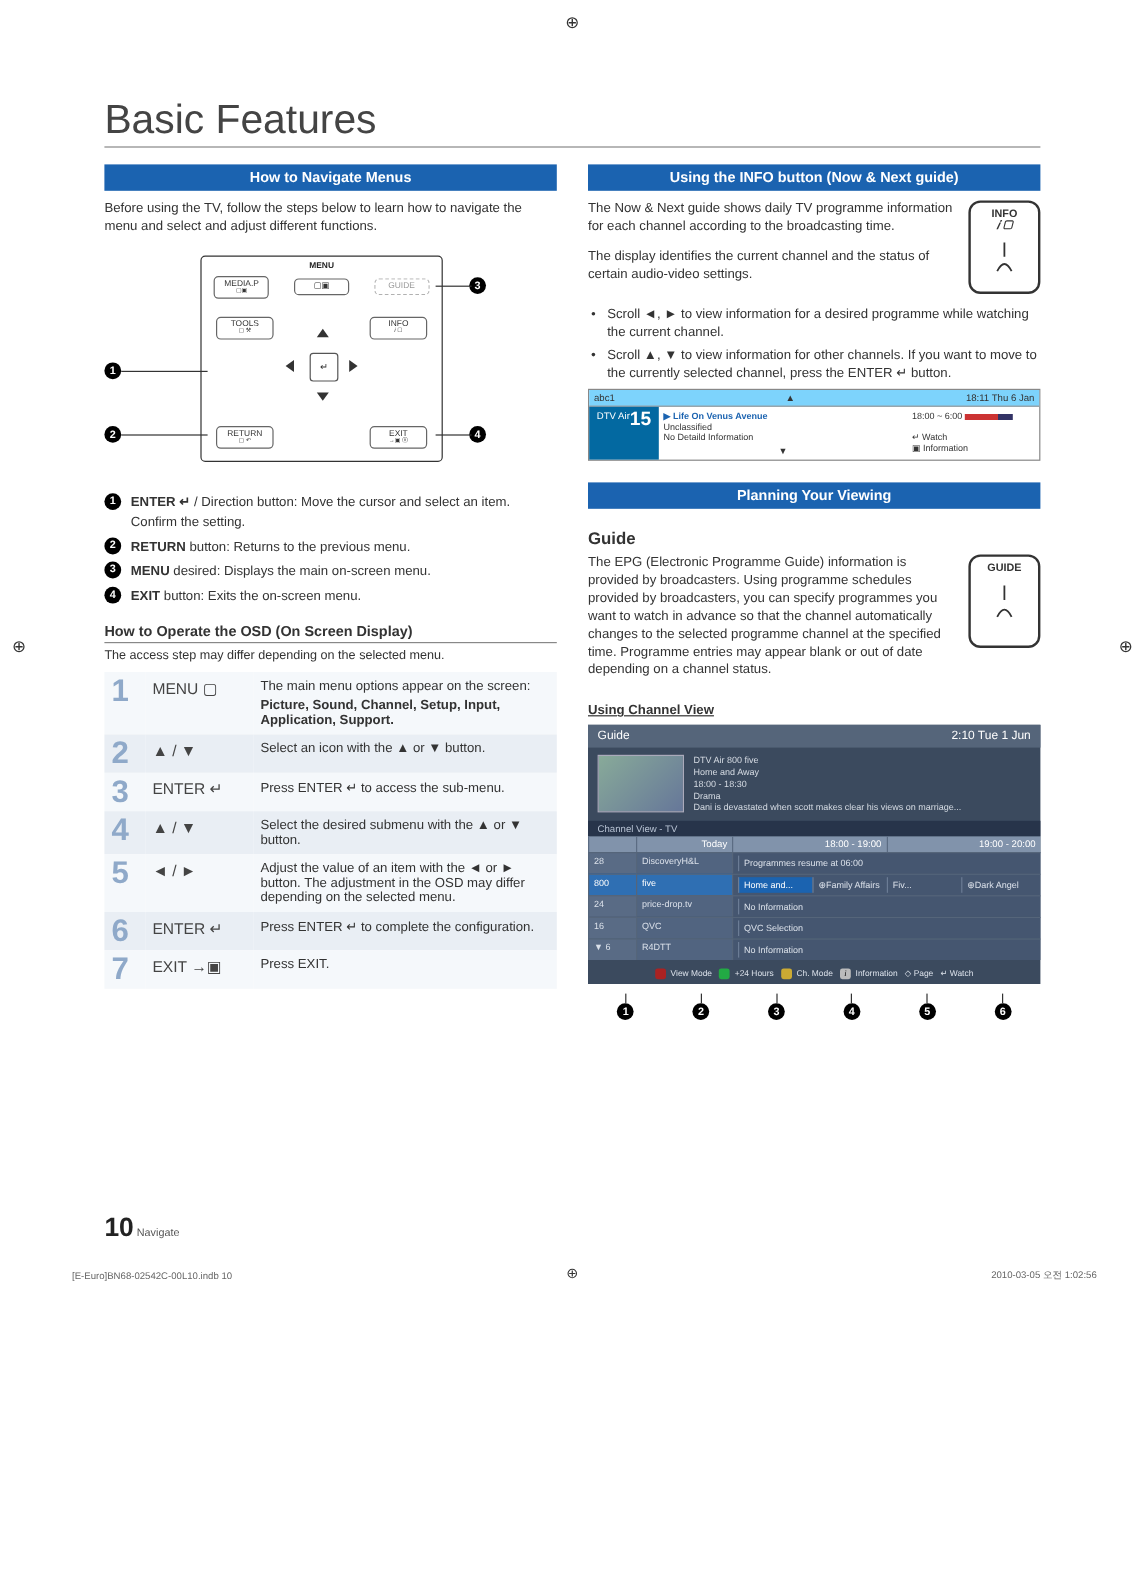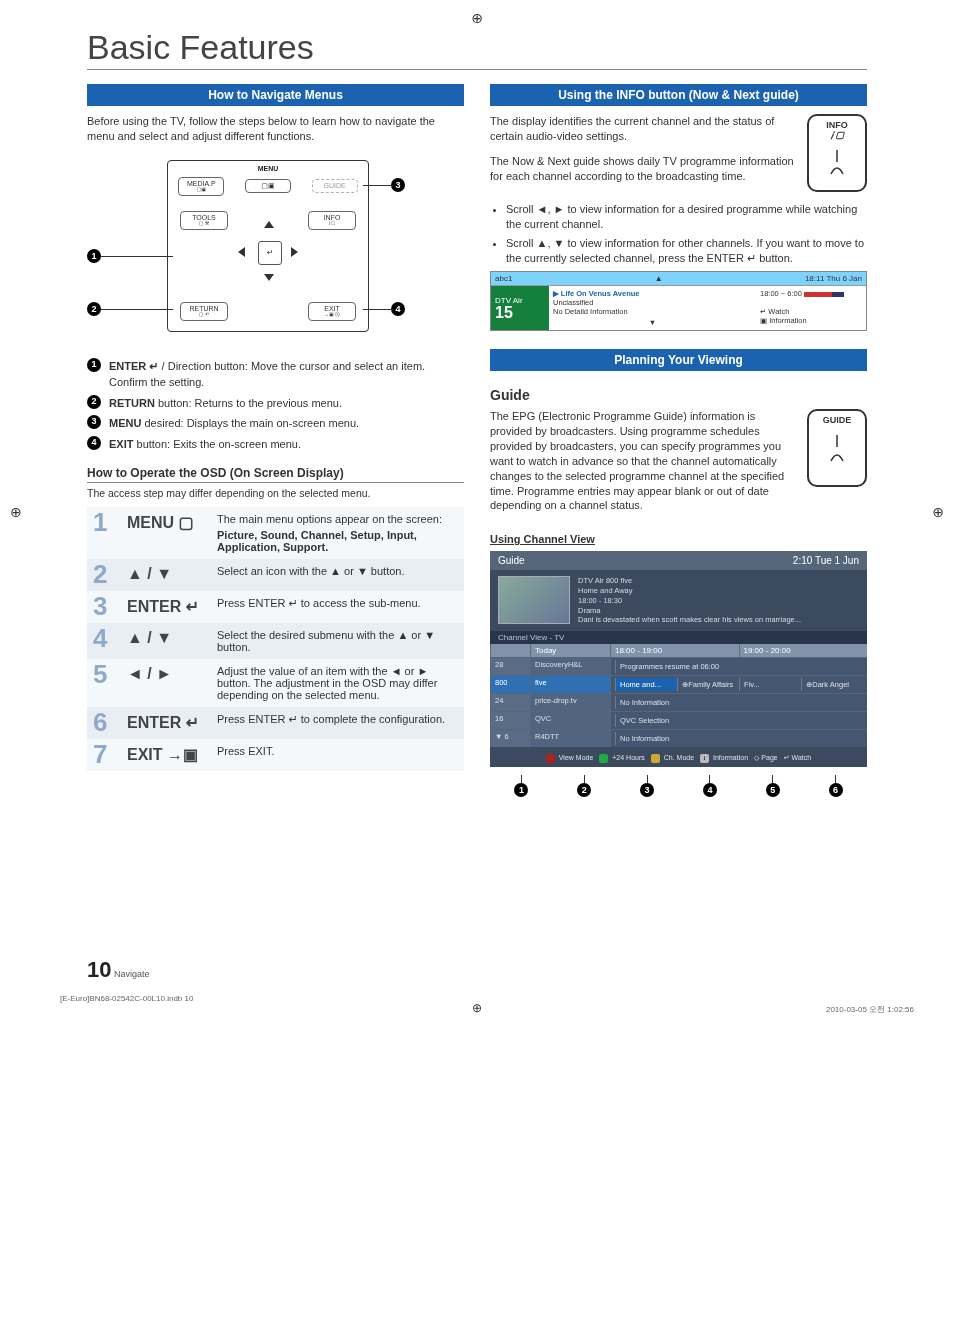--- a/index.html
+++ b/index.html
@@ -8,21 +8,21 @@
     font-family: Arial, Helvetica, sans-serif;
     font-size: 11px;
     color: #333;
     background: #fff;
     width: 954px;
     position: relative;
   }
   .page {
     width: 780px;
     margin: 0 auto;
-    padding: 28px 0 40px 0;
+    padding: 81px 0 40px 0;
     position: relative;
   }
   .crop-mark-top {
     position: absolute;
     left: 50%;
     top: 10px;
     transform: translateX(-50%);
     font-size: 14px;
   }
   .crop-mark-side {
@@ -156,23 +156,23 @@
   .steps td:first-child {
     width: 24px;
     font-size: 26px;
     font-weight: bold;
     color: #8fa9c9;
     padding: 2px 4px 4px 6px;
     line-height: 1;
   }
   .steps td:nth-child(2) {
     width: 78px;
-    font-weight: bold;
+    font-weight: normal;
     color: #444;
-    font-size: 16px;
+    font-size: 13px;
     margin-top: 28px;
   }
   .steps .strong { font-weight: bold; }
   
   .handbox {
     float: right;
     width: 56px;
     height: 70px;
     border: 2px solid #333;
     border-radius: 10px;
@@ -181,42 +181,42 @@
     font-size:9px; font-weight:bold; padding-top:4px;
   }
   .handbox svg { margin-top:2px; }
   ul.bullets { margin:6px 0 6px 16px; padding:0; font-size:11px; line-height:1.35;}
   ul.bullets li { margin-bottom:4px; }
   .now-next {
     border:1px solid #888; font-size:8px; margin-top:6px;
     display:grid; grid-template-columns: 58px 1fr 110px;
   }
   .nn-header { background:#7dd3fc; border-bottom:1px solid #999; grid-column:1/4; display:flex; justify-content:space-between; padding:2px 4px;}
-  .nn-chan { background:#15803d; color:#fff; display:flex; flex-direction:column; justify-content:center; align-items:flex-start; padding:3px 4px;}
+  .nn-chan { background:#0369a1; color:#fff; display:flex; justify-content:center; align-items:flex-start; padding:3px 4px;}
   .nn-chan .bignum { font-size:16px; font-weight:bold; line-height:1;}
   .nn-prog { padding:3px 4px; line-height:1.2; font-size:7.5px;}
   .nn-right { padding:3px 4px; line-height:1.2; font-size:7.5px;}
   .redbar { display:inline-block; width:40px; height:5px; background:linear-gradient(to right,#c33 70%,#336 70%); vertical-align:middle;}
   h3.sec { font-size:14px; font-weight:bold; margin:16px 0 6px 0; }
   h4.subsec { font-size:11px; font-weight:bold; text-decoration:underline; margin:10px 0 6px 0;}
   
   .guide-panel {
     background:#3b4a5e;
     color:#d5dbe3;
     font-size:8px;
     position:relative;
     padding-bottom:20px;
     margin-bottom:8px;
   }
   .gp-title { display:flex; justify-content:space-between; background:#55657a; color:#fff; padding:4px 8px; font-size:10px;}
   .gp-head { display:flex; padding:6px 8px; gap:8px; font-size:7.5px; line-height:1.3;}
   .gp-thumb { width:70px; height:46px; background:linear-gradient(135deg,#8a9,#679); border:1px solid #aab;}
   .gp-sub { background:#27344a; color:#b7c2d3; padding:2px 8px; font-size:8px;}
   .gp-timehdr { display:grid; grid-template-columns:40px 80px 1fr 1fr; background:#8193ab; color:#fff; }
-  .gp-timehdr > div { border-left:1px solid #5b6c83; padding:2px 4px; text-align:left; }
+  .gp-timehdr > div { border-left:1px solid #5b6c83; padding:2px 4px; text-align:right; }
   .gp-row { display:grid; grid-template-columns:40px 80px 1fr; font-size:7.5px; }
   .gp-row > div { border-top:1px solid #55657a; border-left:1px solid #55657a; padding:2px 4px; background:#455670; color:#dbe1ea;}
   .gp-row .ch { background:#596b85; }
   .gp-row .name { background:#516480; }
   .gp-row .progs { display:flex; gap:0;}
   .gp-row .prog { border-left:1px solid #6b7c95; padding:2px 4px; flex:1; white-space:nowrap; overflow:hidden;}
   .gp-row.active .ch, .gp-row.active .name { background:#2f6fb3; color:#fff;}
   .gp-row.active .prog.sel { background:#1b63b0; color:#fff;}
   .gp-footer { position:absolute; bottom:4px; left:0; right:0; display:flex; justify-content:center; gap:6px; font-size:7px; color:#dbe1ea; flex-wrap:wrap;}
   .gp-footer span.key { background:#a22; width:9px; height:9px; border-radius:2px; display:inline-block; margin-right:2px; vertical-align:middle;}
@@ -357,22 +357,22 @@
       <div class="section-bar">Using the INFO button (Now &amp; Next guide)</div>
 
       <div class="clearfix">
         <div class="handbox">
           <span>INFO</span>
           <span style="font-style:italic;font-family:serif;font-size:10px;">𝑖 ▢</span>
           <svg width="36" height="36" viewBox="0 0 36 36">
               <path d="M18 6 L18 18 M12 30 Q18 18 24 30" stroke="#333" fill="none" stroke-width="1.5"></path>
             </svg>
         </div>
+        <div class="intro">The Now &amp; Next guide shows daily TV programme information for each channel according to the broadcasting time.</div>
         <div class="intro">The display identifies the current channel and the status of certain audio-video settings.</div>
-        <div class="intro">The Now &amp; Next guide shows daily TV programme information for each channel according to the broadcasting time.</div>
       </div>
 
       <ul class="bullets">
         <li>Scroll ◄, ► to view information for a desired programme while watching the current channel.</li>
         <li>Scroll ▲, ▼ to view information for other channels. If you want to move to the currently selected channel, press the ENTER ↵ button.</li>
       </ul>
 
       <div class="now-next">
         <div class="nn-header">
           <span>abc1</span>
@@ -516,15 +516,15 @@
 
   <div class="pagefoot">
     <div>
       <span class="pnum">10</span>
       <span>Navigate</span>
     </div>
     <div></div>
   </div>
 </div>
 
-<div style="position:absolute; bottom:20px; left:60px; font-size:8px; color:#666;">[E-Euro]BN68-02542C-00L10.indb   10</div>
+<div style="position:absolute; bottom:8px; left:60px; font-size:8px; color:#666;">[E-Euro]BN68-02542C-00L10.indb   10</div>
 <div class="pagefoot-center" style="bottom:8px;">⊕</div>
 <div style="position:absolute; bottom:8px; right:40px; font-size:8px; color:#666;">2010-03-05   오전 1:02:56</div>
 
 </body></html>

